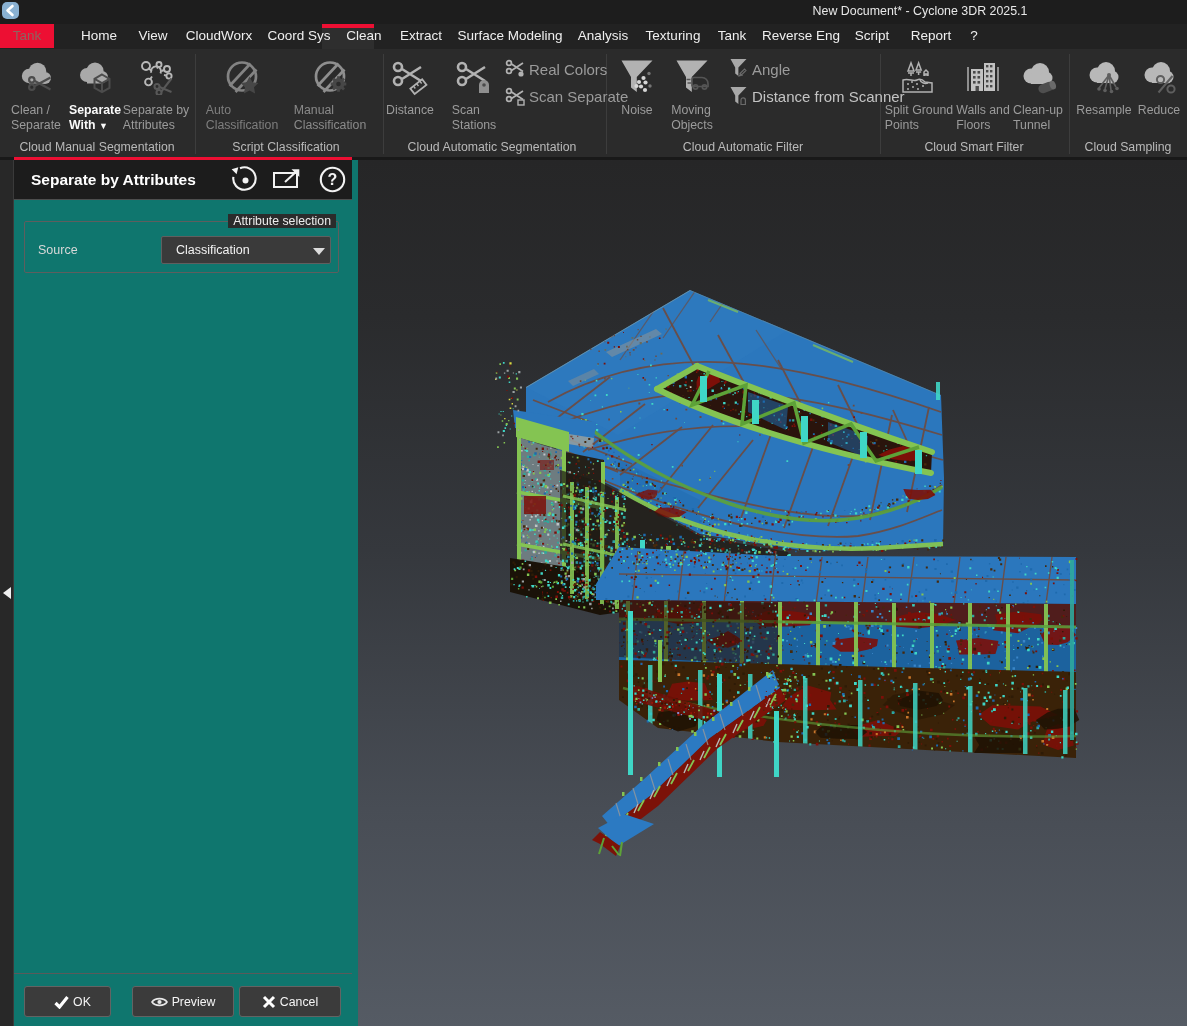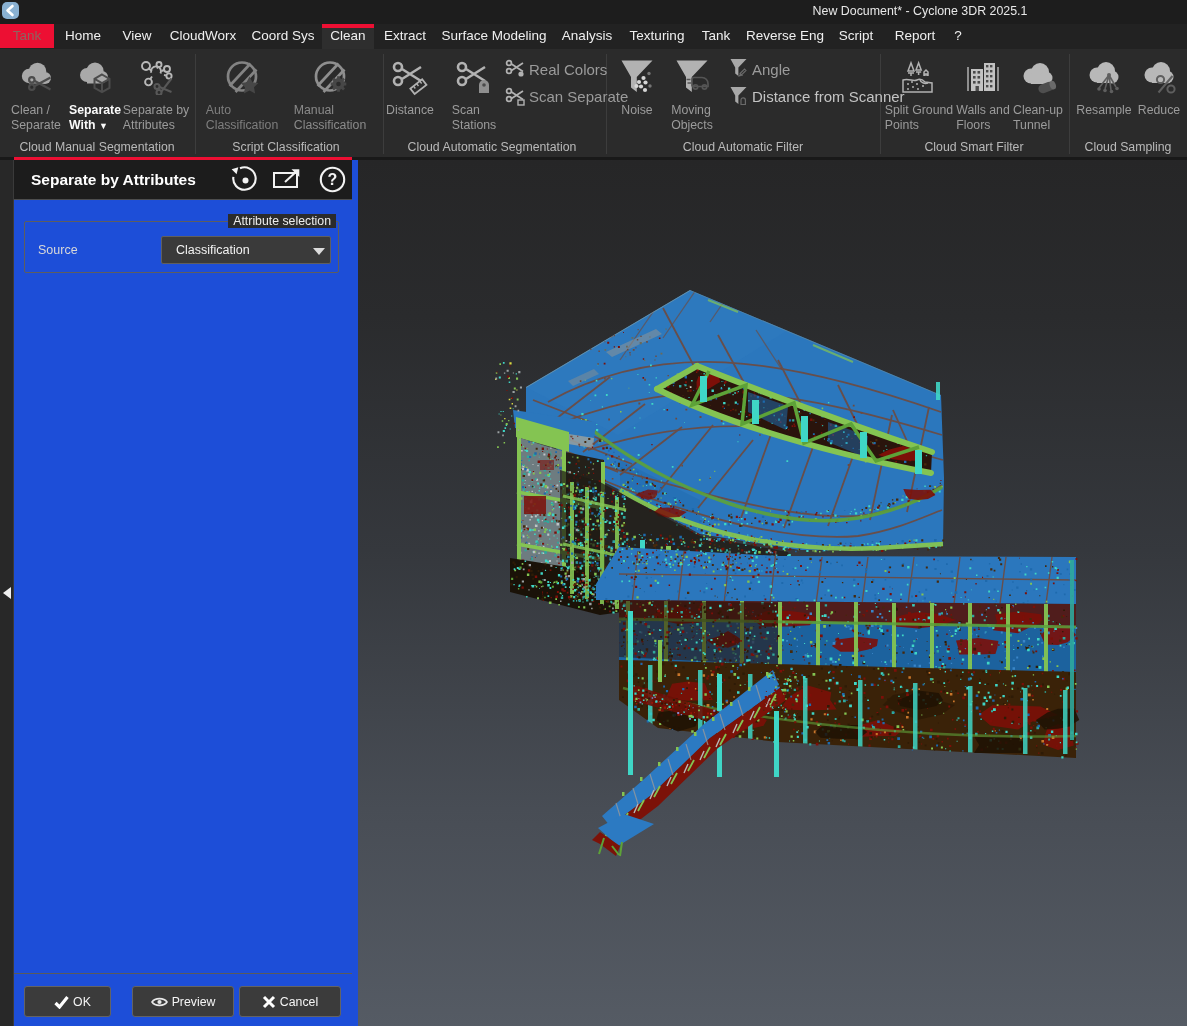--- a/index.html
+++ b/index.html
@@ -7,40 +7,40 @@
     font-family:"Liberation Sans", sans-serif; }
   .abs { position:absolute; }
   #page { position:relative; width:970px; height:1026px; }
 
   
   #titlebar { left:0; top:0; width:1187px; height:24px; background:#1d1d1d; }
   #apptitle { left:770px; top:4px; width:300px; text-align:center; color:#e8e8e8; font-size:12.4px; }
 
   
   #tabrow { left:0; top:24px; width:1187px; height:25px; background:#222222; }
-  .tab { position:absolute; top:28px; transform:translateX(-50%); color:#efefef; font-size:13.5px; }
+  .tab { position:absolute; top:28px; transform:translateX(-50%); color:#efefef; font-size:13.5px;margin-left:16px; }
   #filetab { position:absolute; left:0; top:24px; width:54px; height:24px; background:#ed0f33; color:#8d6560; font-size:13.5px; text-align:center; line-height:24px; }
   #cleantab { position:absolute; left:322px; top:24px; width:52px; height:25px; background:#2e2e2e; border-top:4px solid #ed0f33; }
 
   
   #ribbon { left:0; top:49px; width:1187px; height:108px; background:#2b2b2b; }
   #ribbonline { left:0; top:157px; width:1187px; height:3px; background:#191919; }
   .rsep { position:absolute; top:5px; width:1px; height:100px; background:#3d3d3d; }
   .gcap { position:absolute; top:91px; transform:translateX(-50%); color:#b9b9b9; font-size:12.3px; white-space:nowrap; }
   .rlbl { position:absolute; top:54px; transform:translateX(-50%); color:#9b9b9b; font-size:12.3px; line-height:15px; text-align:left; white-space:nowrap; }
   .ricon { position:absolute; transform:translateX(-50%); top:10px; }
   .slbl { position:absolute; color:#9b9b9b; font-size:15px; white-space:nowrap; }
   .sicon { position:absolute; }
 
   
   #rail { left:0; top:160px; width:14px; height:866px; background:#282828; border-right:1px solid #3a3a3a; }
   #railarrow { left:3px; top:587px; width:0; height:0; border-top:6px solid transparent; border-bottom:6px solid transparent; border-right:8px solid #f0f0f0; }
 
   
-  #panel { left:14px; top:160px; width:344px; height:866px; background:#1d4ed8; }
+  #panel { left:14px; top:160px; width:344px; height:866px; background:#0f766e; }
   #redbar { left:14px; top:157px; width:338px; height:3px; background:#ed0f33; }
   #phead { left:0px; top:0px; width:338px; height:40px; background:#1c1c1c; border-bottom:1px solid #4d4d4d; }
   #ptitle { left:17px; top:11px; color:#ffffff; font-size:15.5px; font-weight:bold; }
   #groupbox { left:10px; top:61px; width:315px; height:52px; border:1px solid #5e5e5e; border-radius:2px; }
   #legend { right:22px; top:54px; background:#2b2b2b; padding:0 5px; color:#ececec; font-size:12.3px; }
   #srclbl { left:24px; top:83px; color:#d8d8d8; font-size:12.5px; }
   #dropdown { left:147px; top:76px; width:170px; height:28px; background:#3a3a3a; border:1px solid #5f5f5f; border-radius:2px; color:#f2f2f2; font-size:12.5px; line-height:26px; padding-left:14px; }
   #ddcaret { right:5px; top:11px; width:0; height:0; border-left:6.5px solid transparent; border-right:6.5px solid transparent; border-top:7.5px solid #dcdcdc; }
   #botline { left:0px; top:813px; width:338px; height:1px; background:#5a5a5a; }
   .btn { position:absolute; top:826px; height:31px; background:#3b3b3b; border:1px solid #636363; border-radius:3px; color:#f5f5f5; font-size:12.3px; display:flex; align-items:center; justify-content:center; gap:4px; }

